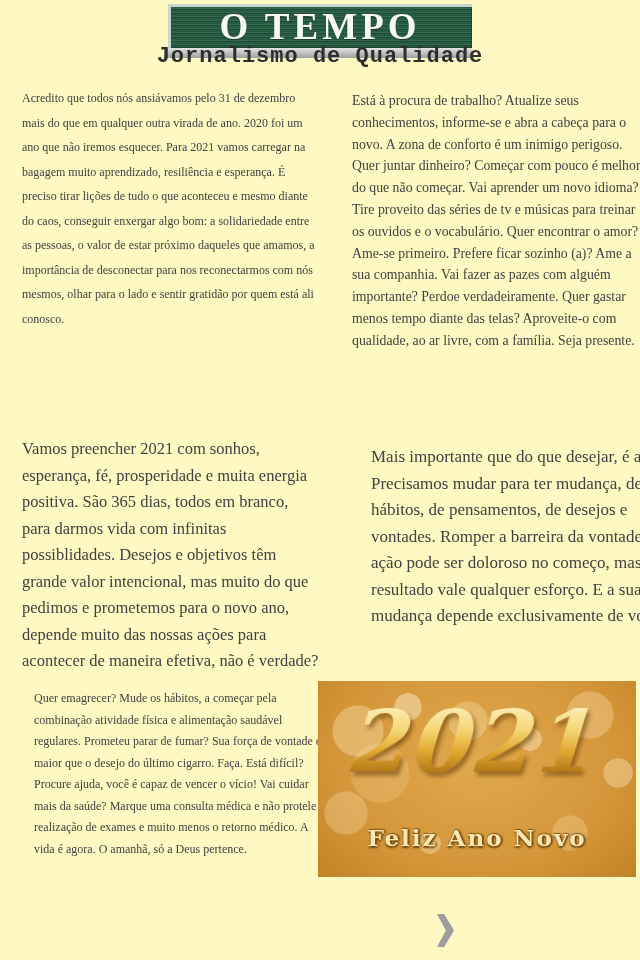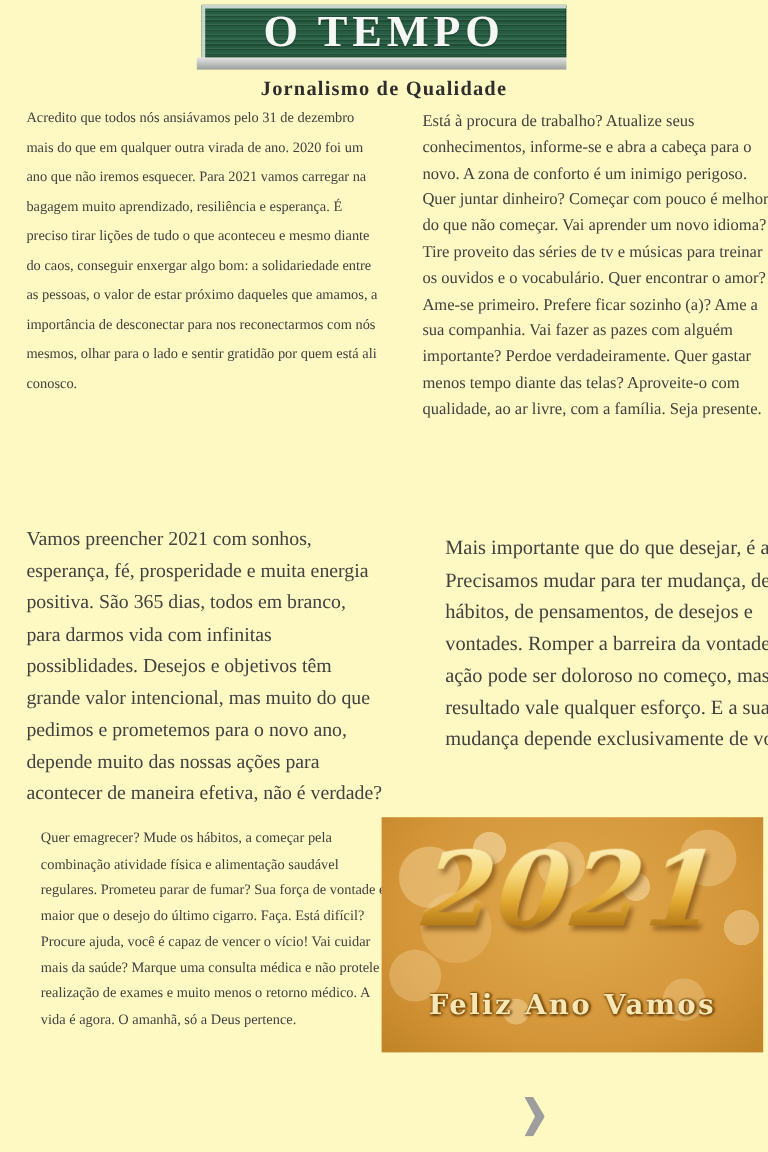--- a/index.html
+++ b/index.html
@@ -20,23 +20,23 @@
     color:#f4f7f3; font-weight:700; font-size:37px; letter-spacing:4px;
     font-family:"Liberation Serif","DejaVu Serif",serif;
     text-shadow:0 1px 1px rgba(0,0,0,0.35);
     white-space:nowrap; line-height:1;
   }
   .logo-bar {
     position:absolute; left:164px; top:48px; width:308px; height:10px;
     background:linear-gradient(180deg,#e3e3e3 0%,#c3c6c3 45%,#9aa09b 100%);
   }
   .tagline {
-    position:absolute; left:0; top:64px; width:640px; text-align:center;
-    font-size:17px; font-weight:600; color:#2e2e2e; letter-spacing:1px;
-    font-family:Liberation Serif, serif;
+    position:absolute; left:0; top:44px; width:640px; text-align:center;
+    font-size:22px; font-weight:600; color:#2e2e2e; letter-spacing:1px;
+    font-family:Liberation Mono, monospace;
   }
 
   
   .para { position:absolute; color:#414141; text-align:left; }
   .p-l1 { left:22px;  top:86px;  width:294px; font-size:12px; line-height:24.5px; }
   .p-l2 { left:22px;  top:436px; width:298px; font-size:16.5px; line-height:26.5px; }
   .p-l3 { left:34px;  top:688px; width:294px; font-size:12px;   line-height:21.5px; }
   .p-r1 { left:352px; top:90px;  width:290px; font-size:13.8px; line-height:21.8px; }
   .p-r2 { left:336px; top:444px; width:298px; font-size:17px;   line-height:26.5px;margin-left:35px; }
 
@@ -98,21 +98,21 @@
 
   <p class="para p-l1">Acredito que todos nós ansiávamos pelo 31 de dezembro mais do que em qualquer outra virada de ano. 2020 foi um ano que não iremos esquecer. Para 2021 vamos carregar na bagagem muito aprendizado, resiliência e esperança. É preciso tirar lições de tudo o que aconteceu e mesmo diante do caos, conseguir enxergar algo bom: a solidariedade entre as pessoas, o valor de estar próximo daqueles que amamos, a importância de desconectar para nos reconectarmos com nós mesmos, olhar para o lado e sentir gratidão por quem está ali conosco.</p>
   <p class="para p-l2">Vamos preencher 2021 com sonhos, esperança, fé, prosperidade e muita energia positiva. São 365 dias, todos em branco, para darmos vida com infinitas possiblidades. Desejos e objetivos têm grande valor intencional, mas muito do que pedimos e prometemos para o novo ano, depende muito das nossas ações para acontecer de maneira efetiva, não é verdade?</p>
   <p class="para p-l3">Quer emagrecer? Mude os hábitos, a começar pela combinação atividade física e alimentação saudável regulares. Prometeu parar de fumar? Sua força de vontade é maior que o desejo do último cigarro. Faça. Está difícil? Procure ajuda, você é capaz de vencer o vício! Vai cuidar mais da saúde? Marque uma consulta médica e não protele a realização de exames e muito menos o retorno médico. A vida é agora. O amanhã, só a Deus pertence.</p>
 
   <p class="para p-r1">Está à procura de trabalho? Atualize seus conhecimentos, informe-se e abra a cabeça para o novo. A zona de conforto é um inimigo perigoso. Quer juntar dinheiro? Começar com pouco é melhor do que não começar. Vai aprender um novo idioma? Tire proveito das séries de tv e músicas para treinar os ouvidos e o vocabulário. Quer encontrar o amor? Ame-se primeiro. Prefere ficar sozinho (a)? Ame a sua companhia. Vai fazer as pazes com alguém importante? Perdoe verdadeiramente. Quer gastar menos tempo diante das telas? Aproveite-o com qualidade, ao ar livre, com a família. Seja presente.</p>
   <p class="para p-r2">Mais importante que do que desejar, é agir. Precisamos mudar para ter mudança, de hábitos, de pensamentos, de desejos e vontades. Romper a barreira da vontade x ação pode ser doloroso no começo, mas o resultado vale qualquer esforço. E a sua mudança depende exclusivamente de você!</p>
 
   <div class="gold-card">
     <div class="gold-year">2021</div>
-    <div class="gold-greeting">Feliz Ano Vamos</div>
+    <div class="gold-greeting">Feliz Ano Novo</div>
   </div>
 
   <div class="watermark">
     <span class="chev chev-left"></span>
 
   </div>
 
 </div>
 
 </body></html>

